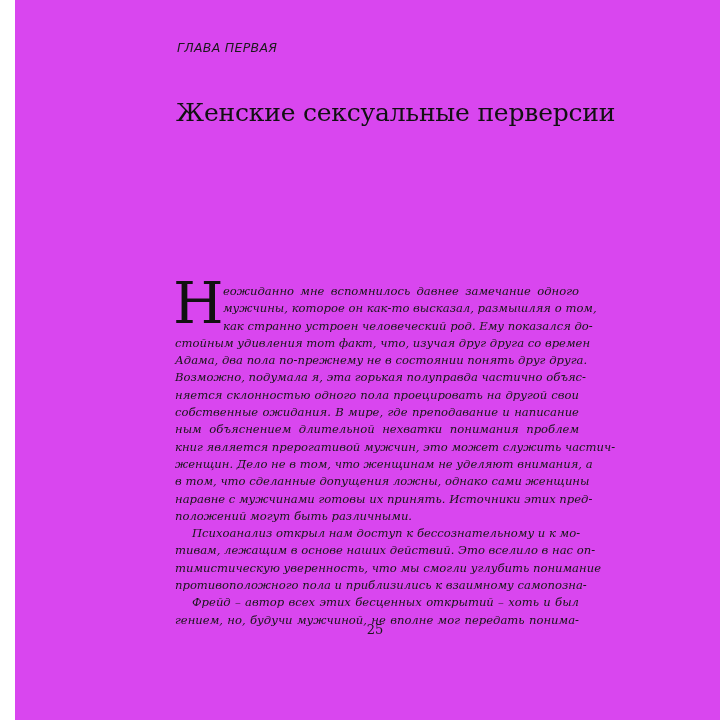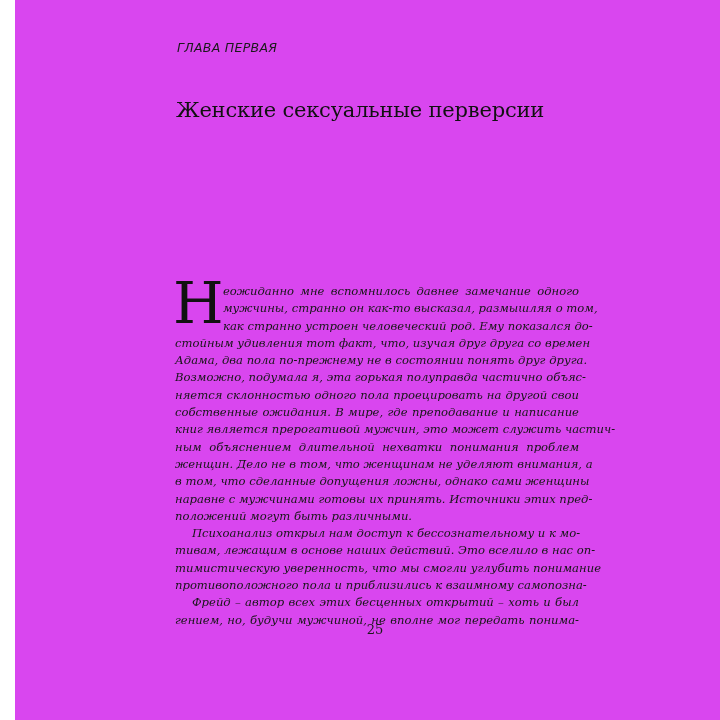--- a/index.html
+++ b/index.html
@@ -5,21 +5,21 @@
     html, body { margin: 0; padding: 0; background: #ffffff; }
     body { width: 720px; height: 720px; position: relative; overflow: hidden; }
     .page { position: absolute; left: 15px; top: 0; width: 720px; height: 720px; background: #d946ef; }
     .running-head {
       position: absolute; left: 162px; top: 40px;
       font-family: "DejaVu Sans", sans-serif; font-style: italic;
       font-size: 12.5px; letter-spacing: 0.3px; color: #1a1a1a;
     }
     .chapter-title {
       position: absolute; left: 161px; top: 98px;
-      font-family: "DejaVu Serif", serif; font-size: 21px; color: #111;
+      font-family: "DejaVu Serif", serif; font-size: 25px; color: #111;
       letter-spacing: -0.2px;
     }
     .body-text {
       position: absolute; left: 160px; top: 283px; width: 404px;
       font-family: "DejaVu Serif", serif; font-size: 11.6px; line-height: 17.3px;
       color: #161616; text-align: justify; font-style: italic;
     }
     .line { display: block; white-space: nowrap; text-align: justify; text-align-last: justify; height: 17.3px; }
     .line.last { text-align-last: left; }
     .line.indent { padding-left: 17px; }
@@ -36,29 +36,29 @@
   </style>
 </head>
 <body>
 
 <div class="page">
   <div class="running-head">ГЛАВА ПЕРВАЯ</div>
   <div class="chapter-title">Женские сексуальные перверсии</div>
   <div class="dropcap">Н</div>
   <div class="body-text">
     <span class="line capline">еожиданно мне вспомнилось давнее замечание одного</span>
-    <span class="line capline">мужчины, странно он как-то высказал, размышляя о том,</span>
+    <span class="line capline">мужчины, которое он как-то высказал, размышляя о том,</span>
     <span class="line capline">как странно устроен человеческий род. Ему показался до-</span>
     <span class="line">стойным удивления тот факт, что, изучая друг друга со времен</span>
     <span class="line">Адама, два пола по-прежнему не в состоянии понять друг друга.</span>
     <span class="line">Возможно, подумала я, эта горькая полуправда частично объяс-</span>
     <span class="line">няется склонностью одного пола проецировать на другой свои</span>
     <span class="line">собственные ожидания. В мире, где преподавание и написание</span>
+    <span class="line">ным объяснением длительной нехватки понимания проблем</span>
     <span class="line">книг является прерогативой мужчин, это может служить частич-</span>
-    <span class="line">ным объяснением длительной нехватки понимания проблем</span>
     <span class="line">женщин. Дело не в том, что женщинам не уделяют внимания, а</span>
     <span class="line">в том, что сделанные допущения ложны, однако сами женщины</span>
     <span class="line">наравне с мужчинами готовы их принять. Источники этих пред-</span>
     <span class="line last">положений могут быть различными.</span>
     <span class="line indent">Психоанализ открыл нам доступ к бессознательному и к мо-</span>
     <span class="line">тивам, лежащим в основе наших действий. Это вселило в нас оп-</span>
     <span class="line">тимистическую уверенность, что мы смогли углубить понимание</span>
     <span class="line">противоположного пола и приблизились к взаимному самопозна-</span>
     <span class="line indent">Фрейд – автор всех этих бесценных открытий – хоть и был</span>
     <span class="line">гением, но, будучи мужчиной, не вполне мог передать понима-</span>

